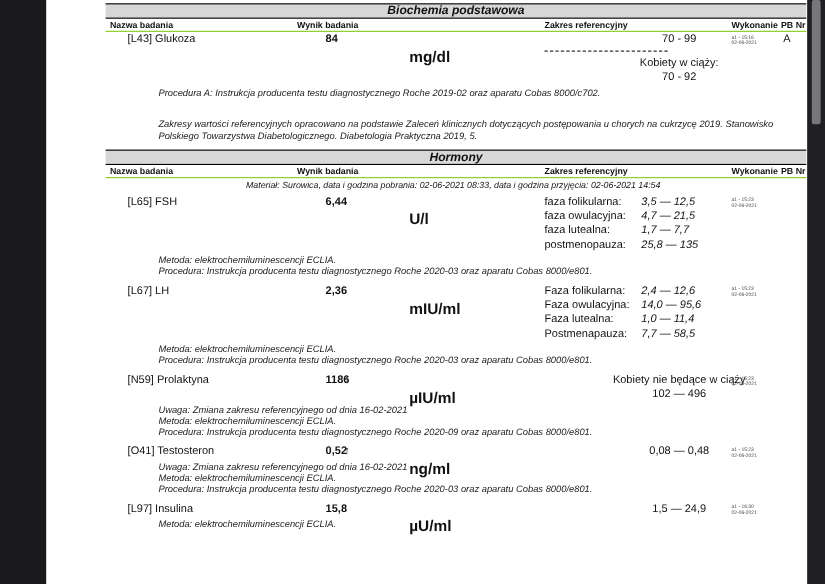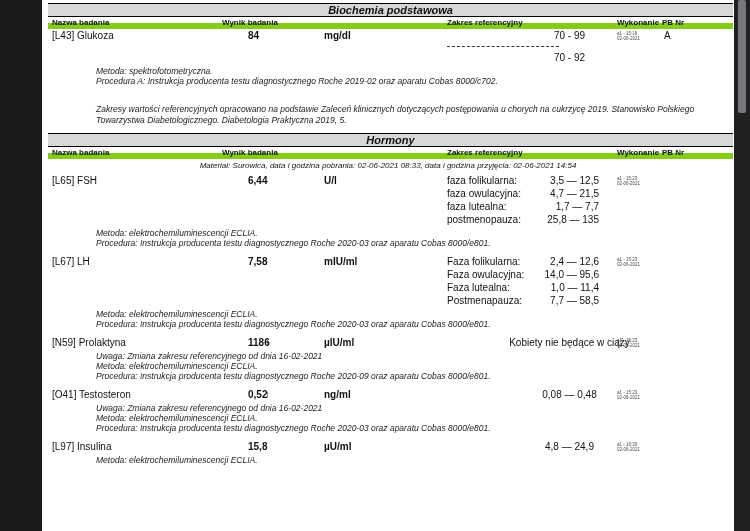--- a/index.html
+++ b/index.html
@@ -3,47 +3,47 @@
 <meta charset="utf-8">
 <style>
   :root{
     --frame:#1a1a1c; --page:#ffffff; --band:#d7d7d7;
     --track:#202023; --thumb:#77777b; --ink:#111; --note:#222;
   }
   *{box-sizing:border-box;}
   body{margin:0;width:750px;height:531px;background:var(--frame);overflow:hidden;
        font-family:"Liberation Sans",sans-serif;color:var(--ink);}
   .stage{position:relative;width:750px;height:531px;}
-  .page{position:absolute;left:42px;top:0;width:692px;height:531px;background:var(--page);overflow:hidden;}
+  .page{position:absolute;left:42px;top:0;width:692px;height:531px;background:var(--page);overflow:hidden;padding-left:48px;}
   .scrollbar{position:absolute;right:0;top:0;width:16px;height:531px;background:var(--track);}
   .thumb{position:absolute;left:4px;top:0;width:8px;height:113px;background:var(--thumb);border-radius:2px;}
 
   .band{margin:0 1px 0 6px;height:14px;background:var(--band);
         border-top:1px solid #000;border-bottom:1px solid #000;
         text-align:center;font-style:italic;font-weight:bold;font-size:11px;line-height:12px;}
   .band.first{margin-top:3px;}
   .band.second{margin-top:6px;}
 
-  .thead{position:relative;margin:0 1px 0 6px;height:12px;border-bottom:6px solid #84cc16;}
+  .thead{position:relative;margin:0 1px 0 6px;height:12px;border-bottom:1px solid #84cc16;}
   .thead span{position:absolute;top:1px;font-weight:bold;font-size:8px;line-height:10px;white-space:nowrap;}
 
   .material{text-align:center;font-style:italic;font-size:8px;line-height:11px;margin:1px 0 3px;color:#151515;}
 
   .rows{margin-left:10px;}
   .test{position:relative;margin-bottom:7px;min-height:13px;}
-  .t-name{position:absolute;left:0;top:0;font-size:10px;line-height:13px;white-space:nowrap;}
+  .t-name{position:absolute;left:16px;top:0;font-size:10px;line-height:13px;white-space:nowrap;}
   .t-flag{position:absolute;left:213px;top:0;font-size:10px;line-height:13px;font-weight:bold;}
   .t-res{position:absolute;left:196px;top:0;width:66px;text-align:left;font-size:10px;line-height:13px;font-weight:bold;}
-  .t-unit{position:absolute;left:272px;top:0;font-size:10px;line-height:13px;font-weight:bold;white-space:nowrap;}
+  .t-unit{position:absolute;left:272px;top:16px;font-size:14px;line-height:13px;font-weight:bold;white-space:nowrap;}
   .t-done{position:absolute;left:565px;top:2px;font-size:4.5px;line-height:5px;color:#4a4a4a;white-space:nowrap;}
   .t-pb{position:absolute;left:612px;top:0;font-size:10px;line-height:13px;}
   .t-range{margin-left:395px;width:245px;font-size:10px;line-height:13px;min-height:13px;}
   .range-line{display:flex;white-space:nowrap;}
   .r-label{flex:0 0 88px;}
-  .r-value{flex:0 0 64px;text-align:right;}
+  .r-value{flex:0 0 64px;font-style:italic;}
   .range-text{white-space:nowrap;text-align:center;}
   .range-divider{width:112px;border-top:1px dashed #333;margin:4px 0;}
   .notes{margin:2px 0 0 44px;font-style:italic;font-size:8.5px;line-height:10px;color:var(--note);}
   .footnote{margin:18px 0 0 44px;max-width:636px;font-style:italic;font-size:8.5px;line-height:11px;color:var(--note);}
 </style>
 </head>
 <body>
 
 <div class="stage">
   <div class="page" id="doc-page">
@@ -61,24 +61,24 @@
           <div class="t-res">84</div>
           <div class="t-unit">mg/dl</div>
           <div class="t-done">
             <div>a1 - 15:16</div>
             <div>02-06-2021</div>
           </div>
           <div class="t-pb">A</div>
           <div class="t-range">
             <div class="range-text">70 - 99</div>
             <div class="range-divider"></div>
+            <div class="range-text">Kobiety w ciąży:</div>
             <div class="range-text">70 - 92</div>
           </div>
           <div class="notes">
-            <div class="note-line">Metoda: spektrofotometryczna.</div>
             <div class="note-line">Procedura A: Instrukcja producenta testu diagnostycznego Roche 2019-02 oraz aparatu Cobas 8000/c702.</div>
           </div>
           <div class="footnote">Zakresy wartości referencyjnych opracowano na podstawie Zaleceń klinicznych dotyczących postępowania u chorych na cukrzycę 2019. Stanowisko Polskiego Towarzystwa Diabetologicznego. Diabetologia Praktyczna 2019, 5.</div>
         </div>
       </div>
       <div class="band second">Hormony</div>
       <div class="thead">
         <span style="left: 4px;">Nazwa badania</span>
         <span style="left: 174px;">Wynik badania</span>
         <span style="left: 399px;">Zakres referencyjny</span>
@@ -113,21 +113,21 @@
               <span class="r-value">25,8 — 135</span>
             </div>
           </div>
           <div class="notes">
             <div class="note-line">Metoda: elektrochemiluminescencji ECLIA.</div>
             <div class="note-line">Procedura: Instrukcja producenta testu diagnostycznego Roche 2020-03 oraz aparatu Cobas 8000/e801.</div>
           </div>
         </div>
         <div class="test">
           <div class="t-name">[L67] LH</div>
-          <div class="t-res">7,58</div>
+          <div class="t-res">2,36</div>
           <div class="t-unit">mIU/ml</div>
           <div class="t-done">
             <div>a1 - 15:23</div>
             <div>02-06-2021</div>
           </div>
           <div class="t-range">
             <div class="range-line">
               <span class="r-label">Faza folikularna:</span>
               <span class="r-value">2,4 — 12,6</span>
             </div>
@@ -153,20 +153,21 @@
           <div class="t-name">[N59] Prolaktyna</div>
           <div class="t-flag">↑</div>
           <div class="t-res">1186</div>
           <div class="t-unit">µIU/ml</div>
           <div class="t-done">
             <div>a1 - 15:23</div>
             <div>02-06-2021</div>
           </div>
           <div class="t-range">
             <div class="range-text">Kobiety nie będące w ciąży</div>
+            <div class="range-text">102 — 496</div>
           </div>
           <div class="notes">
             <div class="note-line">Uwaga: Zmiana zakresu referencyjnego od dnia 16-02-2021</div>
             <div class="note-line">Metoda: elektrochemiluminescencji ECLIA.</div>
             <div class="note-line">Procedura: Instrukcja producenta testu diagnostycznego Roche 2020-09 oraz aparatu Cobas 8000/e801.</div>
           </div>
         </div>
         <div class="test">
           <div class="t-name">[O41] Testosteron</div>
           <div class="t-flag">↑</div>
@@ -187,21 +188,21 @@
         </div>
         <div class="test">
           <div class="t-name">[L97] Insulina</div>
           <div class="t-res">15,8</div>
           <div class="t-unit">µU/ml</div>
           <div class="t-done">
             <div>a1 - 16:30</div>
             <div>02-06-2021</div>
           </div>
           <div class="t-range">
-            <div class="range-text">4,8 — 24,9</div>
+            <div class="range-text">1,5 — 24,9</div>
           </div>
           <div class="notes">
             <div class="note-line">Metoda: elektrochemiluminescencji ECLIA.</div>
           </div>
         </div>
       </div>
     </div>
   <div class="scrollbar">
     <div class="thumb"></div>
   </div>

